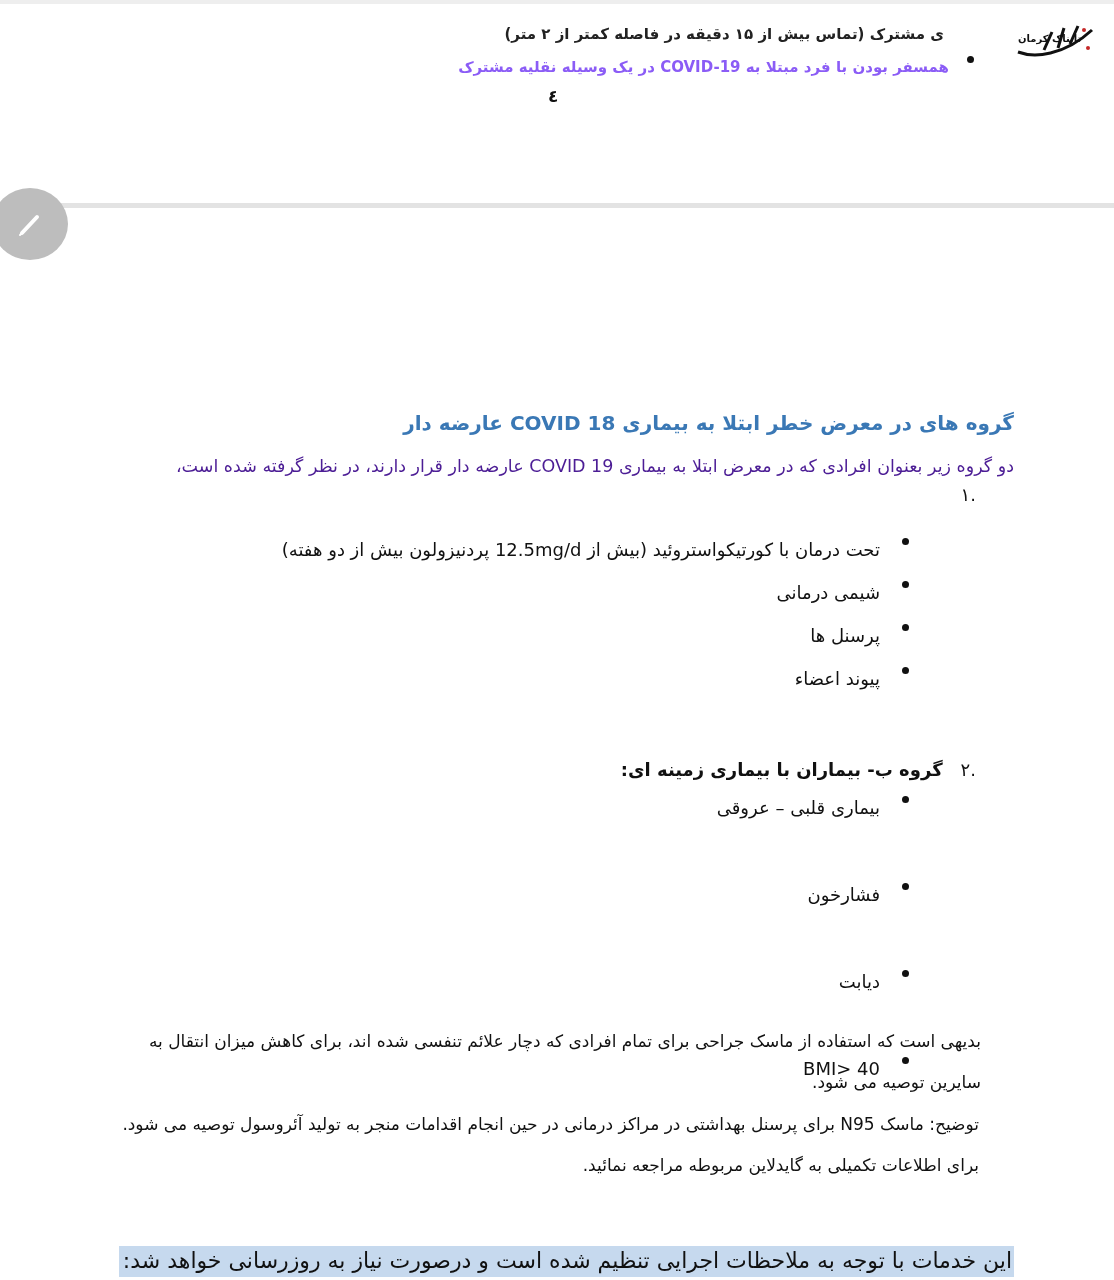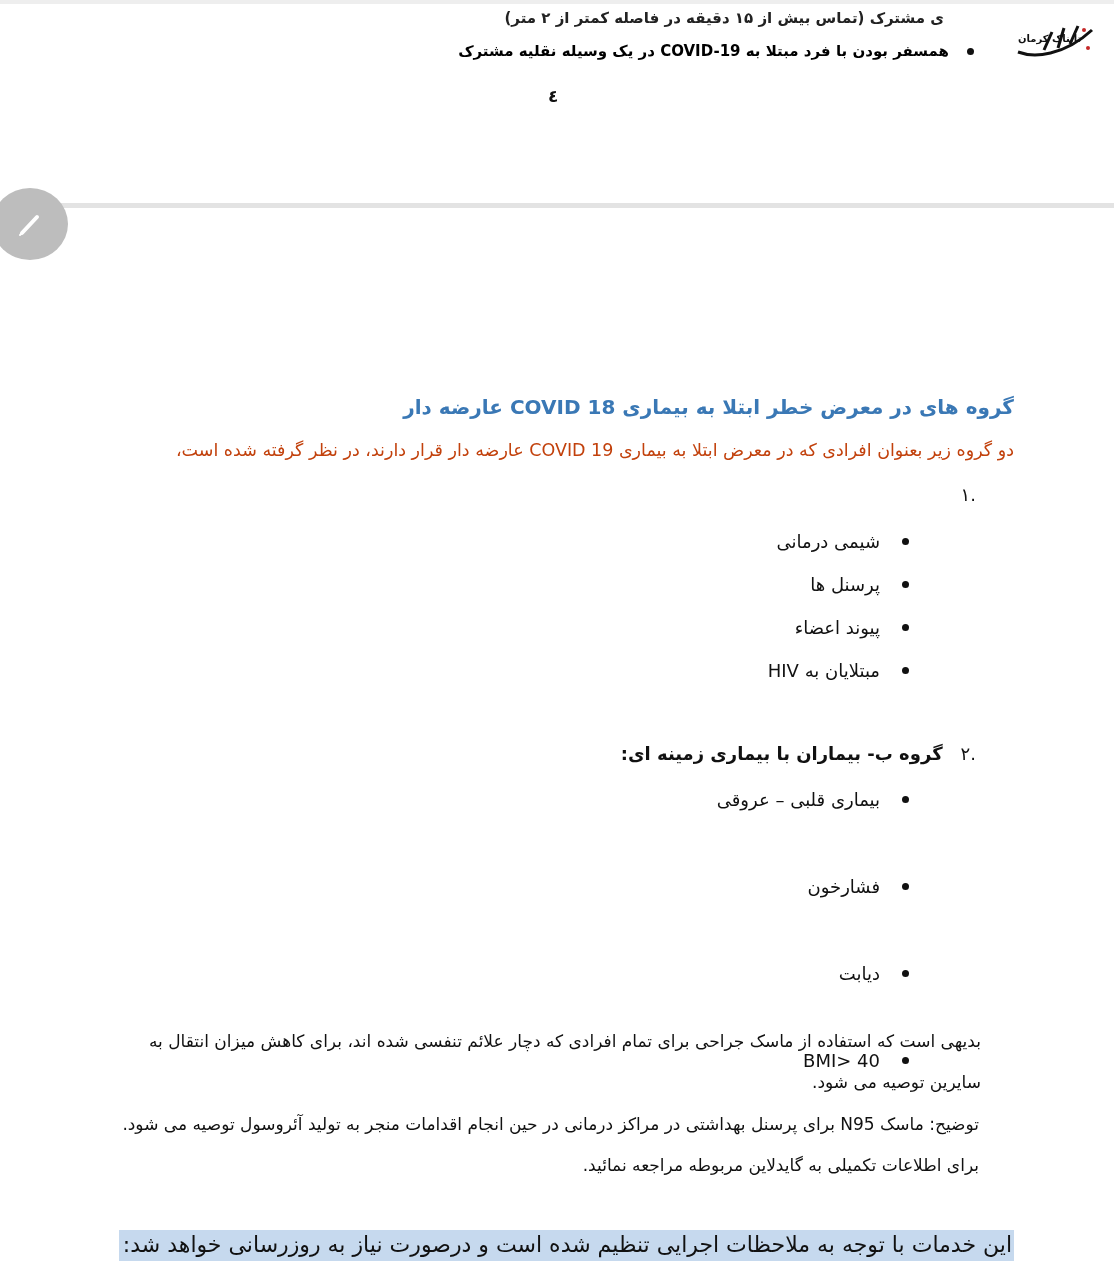--- a/index.html
+++ b/index.html
@@ -1,31 +1,31 @@
 <!DOCTYPE html>
 <html><head>
 <meta charset="utf-8">
 <style>
   html, body { margin: 0; padding: 0; }
   body {
     width: 1114px; height: 1280px; background: #ffffff; position: relative; overflow: hidden;
     font-family: "DejaVu Sans", "Liberation Sans", sans-serif; color: #111;
   }
   .abs { position: absolute; }
-  .rtl { direction: rtl; unicode-bidi: plaintext; white-space: nowrap; }
+  .rtl { direction: rtl; unicode-bidi: plaintext; white-space: nowrap; margin-top: 16px; }
   .top-strip { left: 0; top: 0; width: 1114px; height: 4px; background: #eeeeee; }
   .top-line { right: 170px; top: 9px; font-size: 15px; font-weight: bold; color: #222; }
-  .top-bullet-row { right: 140px; top: 42px; font-size: 15px; font-weight: bold; color: #000000; display: flex; flex-direction: row-reverse; align-items: center; gap: 18px; }
+  .top-bullet-row { right: 140px; top: 42px; font-size: 15px; font-weight: bold; color: #8b5cf6; display: flex; flex-direction: row-reverse; align-items: center; gap: 18px; }
   .dot { width: 7px; height: 7px; border-radius: 50%; background: #111; display: inline-block; flex: none; }
   .page-num { left: 548px; top: 86px; font-size: 17px; font-weight: bold; }
   .logo { right: 14px; top: 22px; width: 86px; height: 38px; }
   .separator { left: 60px; top: 203px; width: 1054px; height: 5px; background: #e3e3e3; }
   .edit-fab { left: -8px; top: 188px; width: 76px; height: 72px; border-radius: 50%; background: #bdbdbd; display: flex; align-items: center; justify-content: center; }
   .heading { right: 100px; top: 395px; font-size: 20px; font-weight: bold; color: #3a78b5; }
-  .intro { right: 100px; top: 440px; font-size: 17.5px; color: #c2410c; }
+  .intro { right: 100px; top: 440px; font-size: 17.5px; color: #4c1d95; }
   .group-title { font-size: 18px; font-weight: bold; color: #111; display: flex; flex-direction: row-reverse; align-items: baseline; gap: 18px; }
   .group-num { font-weight: normal; }
   .g1 { right: 138px; top: 484px; }
   .g2 { right: 138px; top: 743px; }
   .list { right: 205px; display: flex; flex-direction: column; align-items: flex-end; }
   .list-item { display: flex; flex-direction: row-reverse; align-items: center; gap: 22px; height: 43px; font-size: 18px; }
   .list1 { top: 520px; }
   .list2 { top: 778px; gap: 44px; }
   .para { right: 133px; font-size: 17px; line-height: 41px; text-align: right; direction: rtl; white-space: normal; }
   .para1 { top: 1021px; width: 880px; }
@@ -69,33 +69,33 @@
 
 <div class="abs rtl intro">دو گروه زیر بعنوان افرادی که در معرض ابتلا به بیماری COVID 19 عارضه دار قرار دارند، در نظر گرفته شده است،</div>
 
 <div class="abs group-title g1">
   <span class="group-num">۱.</span>
 </div>
 
 <div class="abs list list1">
   <div class="list-item">
       <span class="dot"></span>
+      <span class="rtl">تحت درمان با کورتیکواستروئید (بیش از 12.5mg/d پردنیزولون بیش از دو هفته)</span>
+    </div>
+  <div class="list-item">
+      <span class="dot"></span>
       <span class="rtl">شیمی درمانی</span>
     </div>
   <div class="list-item">
       <span class="dot"></span>
       <span class="rtl">پرسنل ها</span>
     </div>
   <div class="list-item">
       <span class="dot"></span>
       <span class="rtl">پیوند اعضاء</span>
-    </div>
-  <div class="list-item">
-      <span class="dot"></span>
-      <span class="rtl">مبتلایان به HIV</span>
     </div>
 </div>
 
 <div class="abs group-title g2">
   <span class="group-num">۲.</span>
   <span class="rtl">گروه ب- بیماران با بیماری زمینه ای:</span>
 </div>
 
 <div class="abs list list2">
   <div class="list-item">

